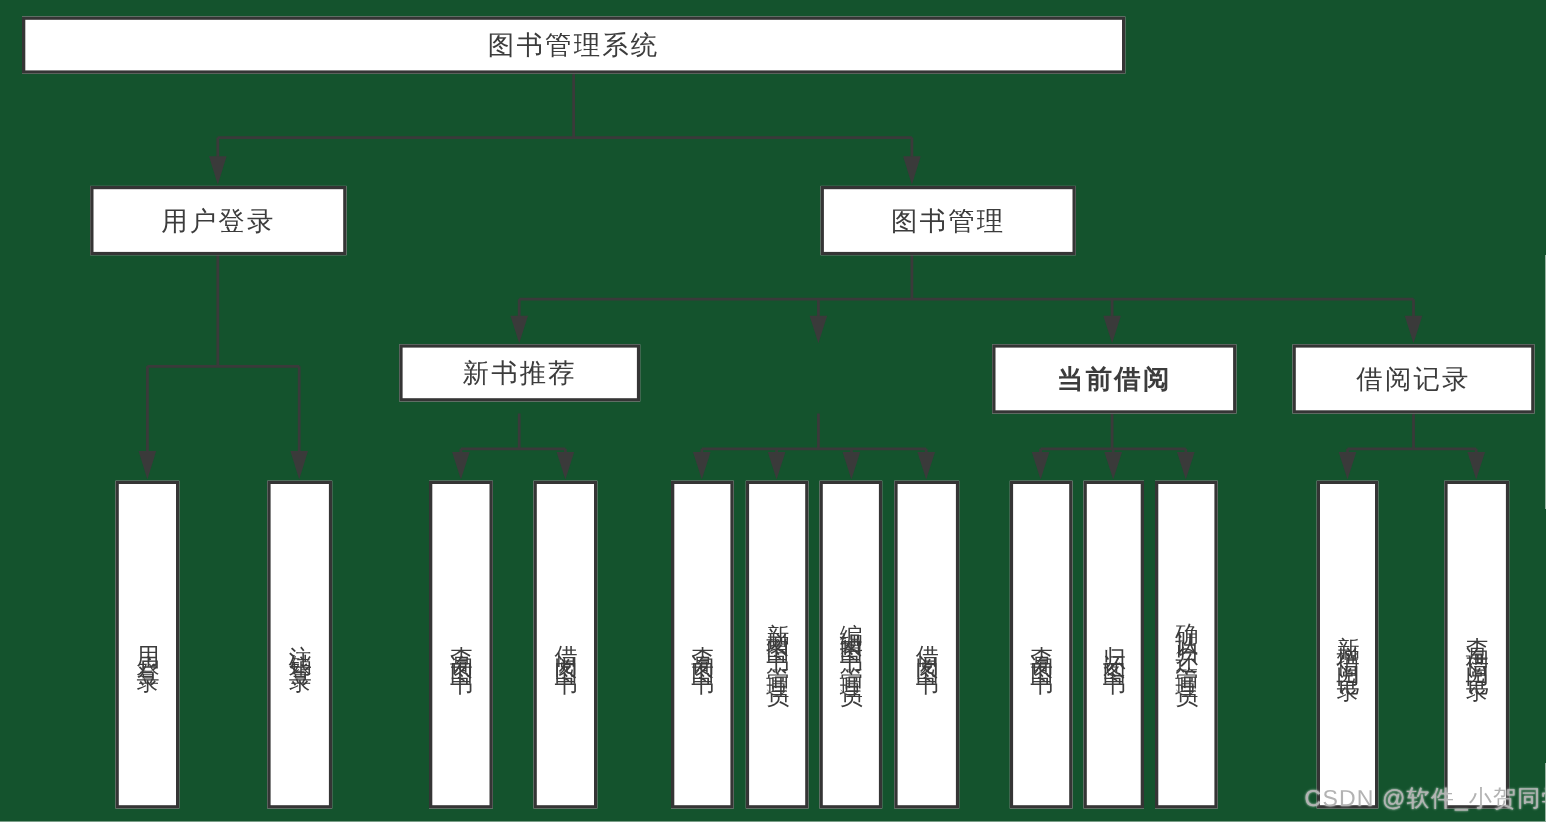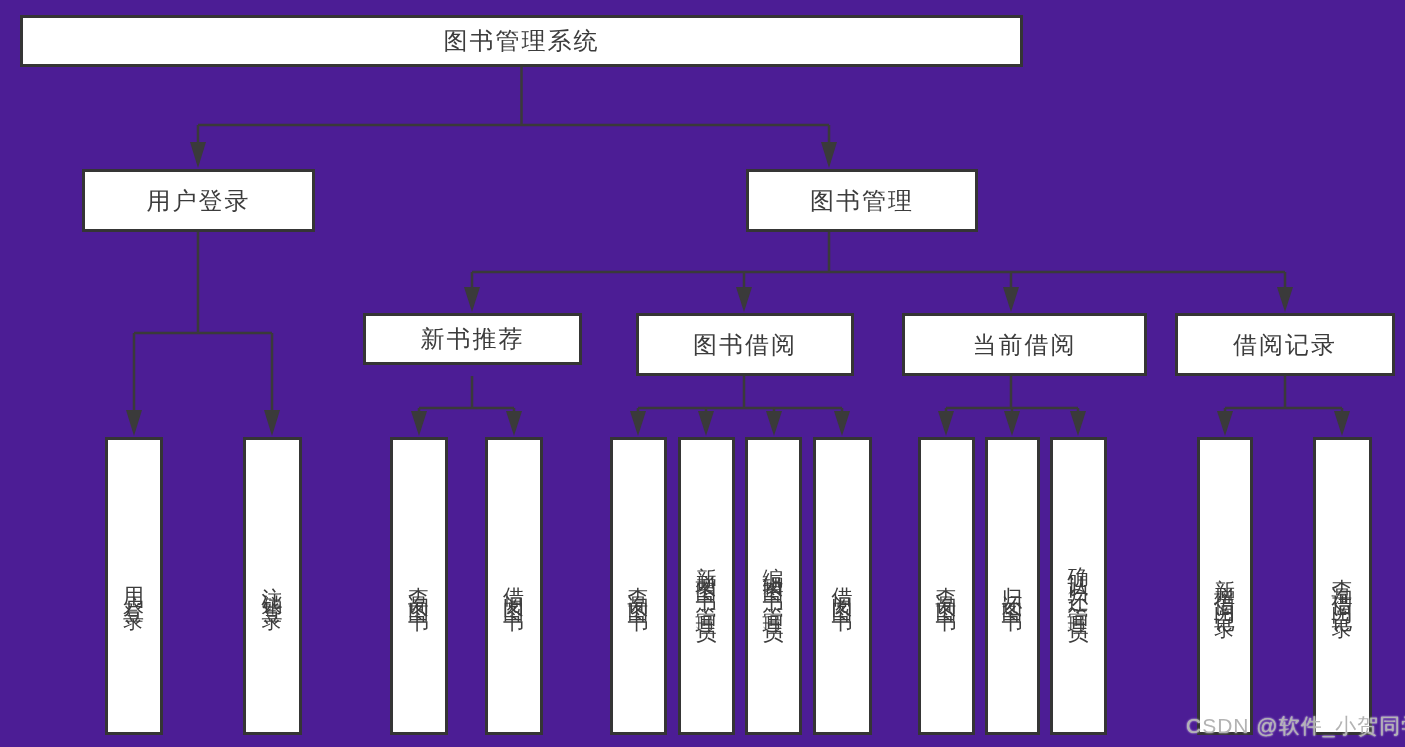--- a/index.html
+++ b/index.html
@@ -5,21 +5,21 @@
   html, body {
     margin: 0;
     padding: 0;
     background: #ffffff;
     font-family: "Liberation Sans", sans-serif;
   }
   .canvas {
     position: relative;
     width: 1405px;
     height: 747px;
-    background: #4c1d95;
+    background: #14532d;
     overflow: hidden;
   }
   .wires {
     position: absolute;
     left: 0; top: 0;
     width: 1405px;
     height: 747px;
     z-index: 1;
   }
   .node {
@@ -103,22 +103,21 @@
       <path d="M1334 411 L1350 411 L1342 436 Z"></path>
     </g>
   </svg>
 
   <div class="node hnode" style="left:20px; top:15px; width:1003px; height:52px;">图书管理系统</div>
 
   <div class="node hnode" style="left:82px; top:169px; width:233px; height:63px;">用户登录</div>
   <div class="node hnode" style="left:746px; top:169px; width:232px; height:63px;">图书管理</div>
 
   <div class="node hnode" style="left:363px; top:313px; width:219px; height:52px;">新书推荐</div>
-  <div class="node hnode" style="left:636px; top:313px; width:218px; height:63px;">图书借阅</div>
-  <div class="node hnode" style="left:902px; top:313px; width:245px; height:63px;">当前借阅</div>
+  <div class="node hnode" style="left:902px; top:313px; width:222px; height:63px;font-weight:bold;">当前借阅</div>
   <div class="node hnode" style="left:1175px; top:313px; width:220px; height:63px;">借阅记录</div>
 
   <div class="node leaf" style="left:105px; top:437px; width:58px; height:298px;">
     <span>用户登录</span>
   </div>
   <div class="node leaf" style="left:243px; top:437px; width:59px; height:298px;">
     <span>注销登录</span>
   </div>
 
   <div class="node leaf" style="left:390px; top:437px; width:58px; height:298px;">

